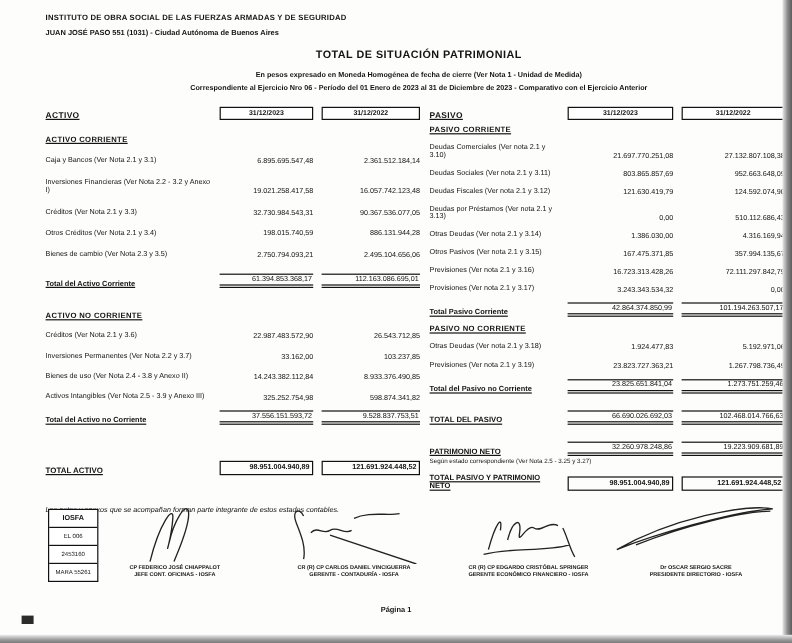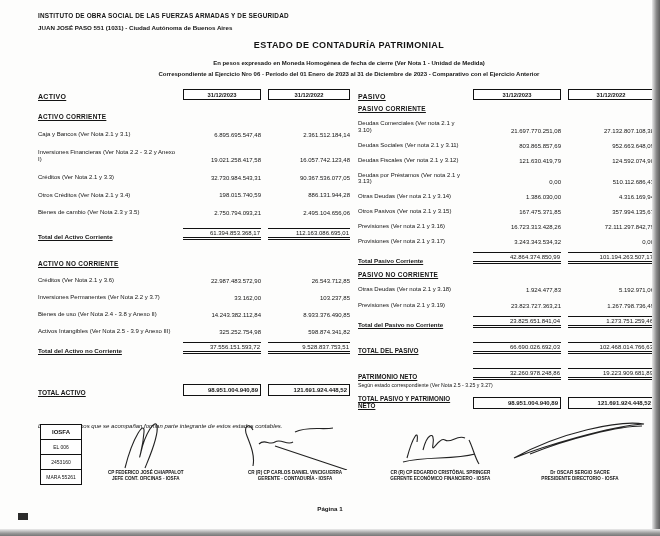--- a/index.html
+++ b/index.html
@@ -50,21 +50,21 @@
   .page-num { position:absolute; left:0; right:0; bottom:24px; text-align:center; font-size:6.2px; font-weight:bold; }
 </style>
 </head>
 <body>
 
 <div class="page">
 
   <div class="org-block">
     <div class="org-line1">INSTITUTO DE OBRA SOCIAL DE LAS FUERZAS ARMADAS Y DE SEGURIDAD</div>
     <div class="org-line2">JUAN JOSÉ PASO 551 (1031) - Ciudad Autónoma de Buenos Aires</div>
-    <div class="doc-title">ESTADO DE CONTADURÍA PATRIMONIAL</div>
+    <div class="doc-title">TOTAL DE SITUACIÓN PATRIMONIAL</div>
     <div class="doc-sub1">En pesos expresado en Moneda Homogénea de fecha de cierre (Ver Nota 1 - Unidad de Medida)</div>
     <div class="doc-sub2">Correspondiente al Ejercicio Nro 06 - Período del 01 Enero de 2023 al 31 de Diciembre de 2023 - Comparativo con el Ejercicio Anterior</div>
   </div>
 
   <div class="columns">
 
     <div class="col-left">
       <div class="row" style="align-items:end; margin-bottom:13px;">
         <span class="sec-head" style="font-size:7px;">ACTIVO</span>
         <span class="date-box">31/12/2023</span>

